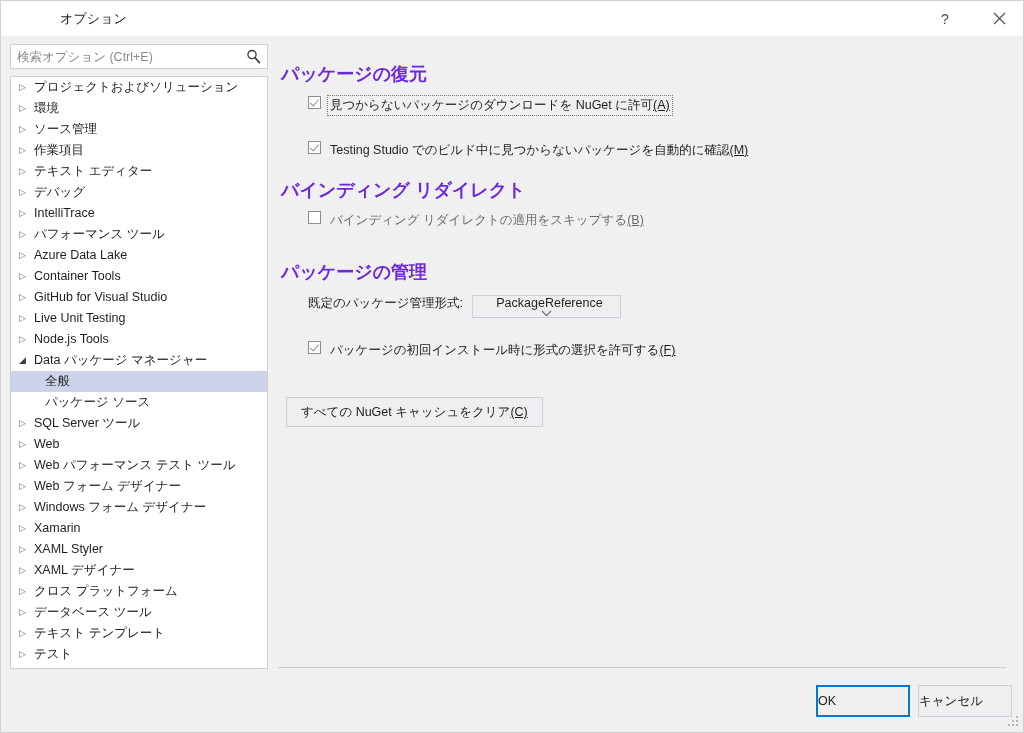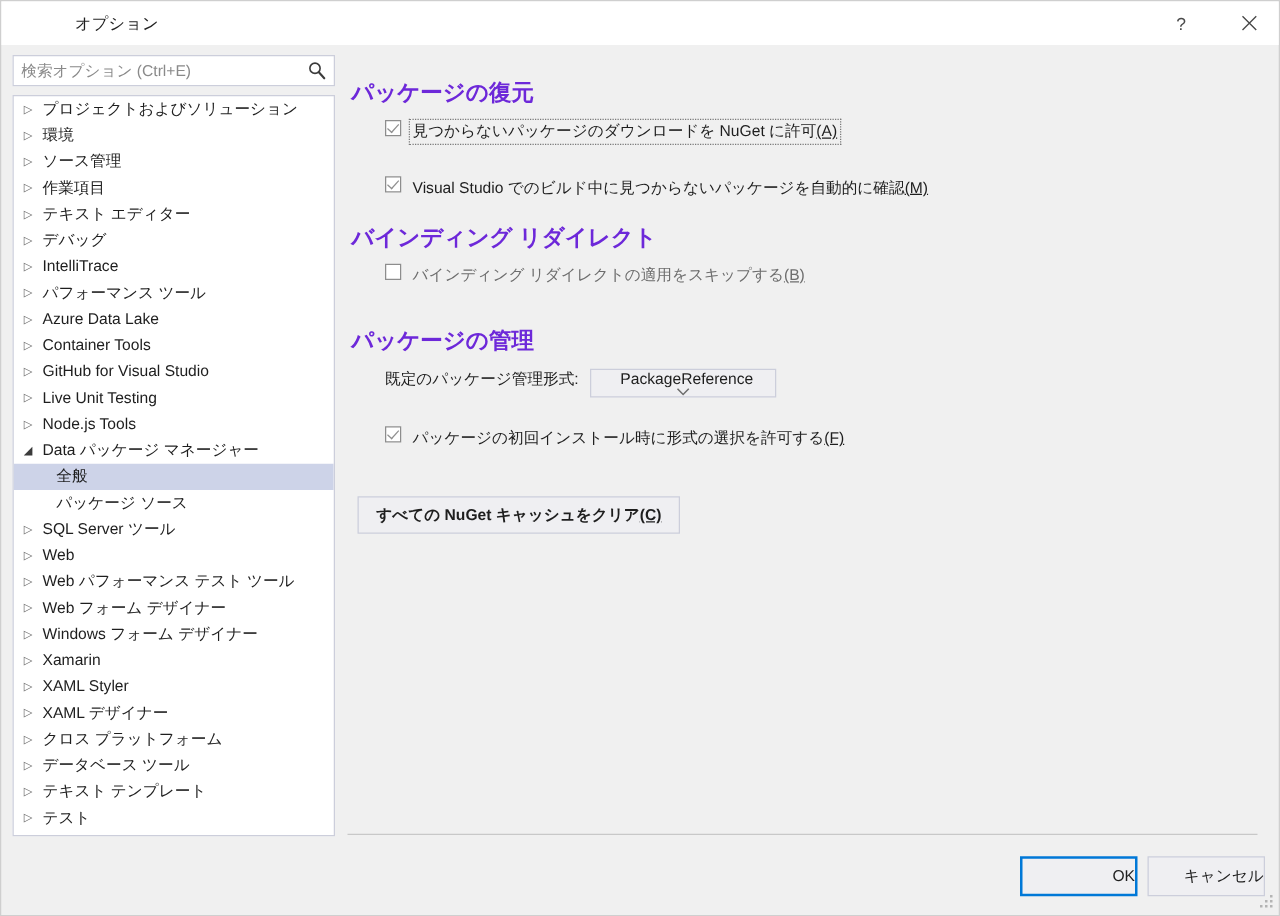--- a/index.html
+++ b/index.html
@@ -228,21 +228,20 @@
     border: 1px solid #cccedb;
     box-sizing: border-box;
     font-family: "Liberation Sans", "DejaVu Sans", sans-serif;
     font-size: 12.5px;
     color: #1e1e1e;
     cursor: default;
     display: flex;
     align-items: center;
     justify-content: center;
     white-space: nowrap;
-    font-weight: bold;
   }
 
   
   .sep {
     position: absolute;
     left: 277px;
     top: 666px;
     width: 728px;
     height: 1px;
     background: #c8c8c8;
@@ -253,21 +252,21 @@
     width: 94px;
     background: #efeff2;
     border: 1px solid #cccedb;
     box-sizing: border-box;
     font-family: "Liberation Sans", "DejaVu Sans", sans-serif;
     font-size: 12.5px;
     color: #1e1e1e;
     cursor: default;
     display: flex;
     align-items: center;
-    justify-content: flex-end;
+    justify-content: flex-start;
   }
   .btn.primary {
     border: 2px solid #0078d7;
   }
   .btn-ok { left: 815px; top: 684px; }
   .btn-cancel { left: 917px; top: 684px; }
 
   .grip {
     position: absolute;
     right: 4px;
@@ -352,21 +351,21 @@
     <div class="row" style="left:27px; top:40px;">
       <span class="cbox checked"></span>
       <span class="cb-label focused">
         <span>見つからないパッケージのダウンロードを NuGet に許可</span><span class="akey">(A)</span>
       </span>
     </div>
 
     <div class="row" style="left:27px; top:85px;">
       <span class="cbox checked"></span>
       <span class="cb-label">
-        <span>Visual Studio でのビルド中に見つからないパッケージを自動的に確認</span><span class="akey">(M)</span>
+        <span>Testing Studio でのビルド中に見つからないパッケージを自動的に確認</span><span class="akey">(M)</span>
       </span>
     </div>
 
     <div class="section-head" style="left:0px; top:122px;">バインディング リダイレクト</div>
 
     <div class="row" style="left:27px; top:155px;">
       <span class="cbox"></span>
       <span class="cb-label disabled">
         <span>バインディング リダイレクトの適用をスキップする</span><span class="akey">(B)</span>
       </span>

